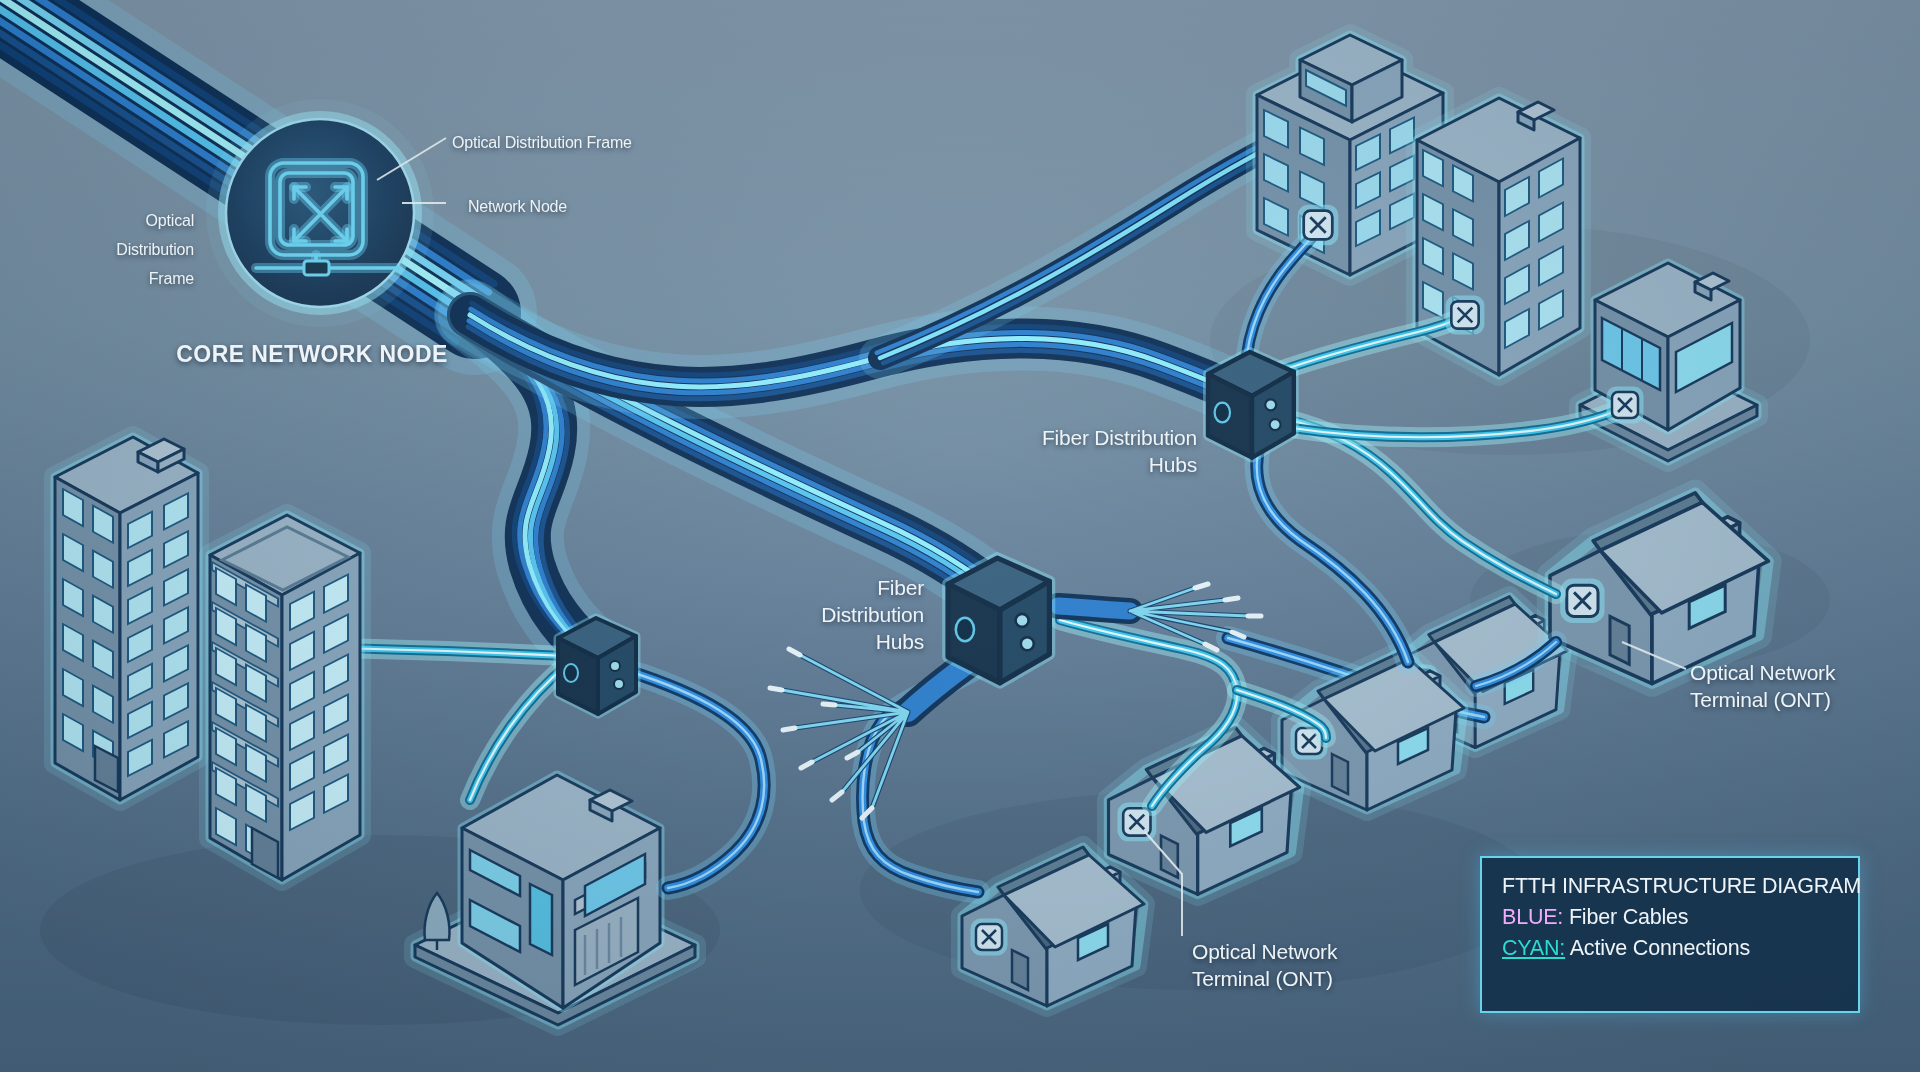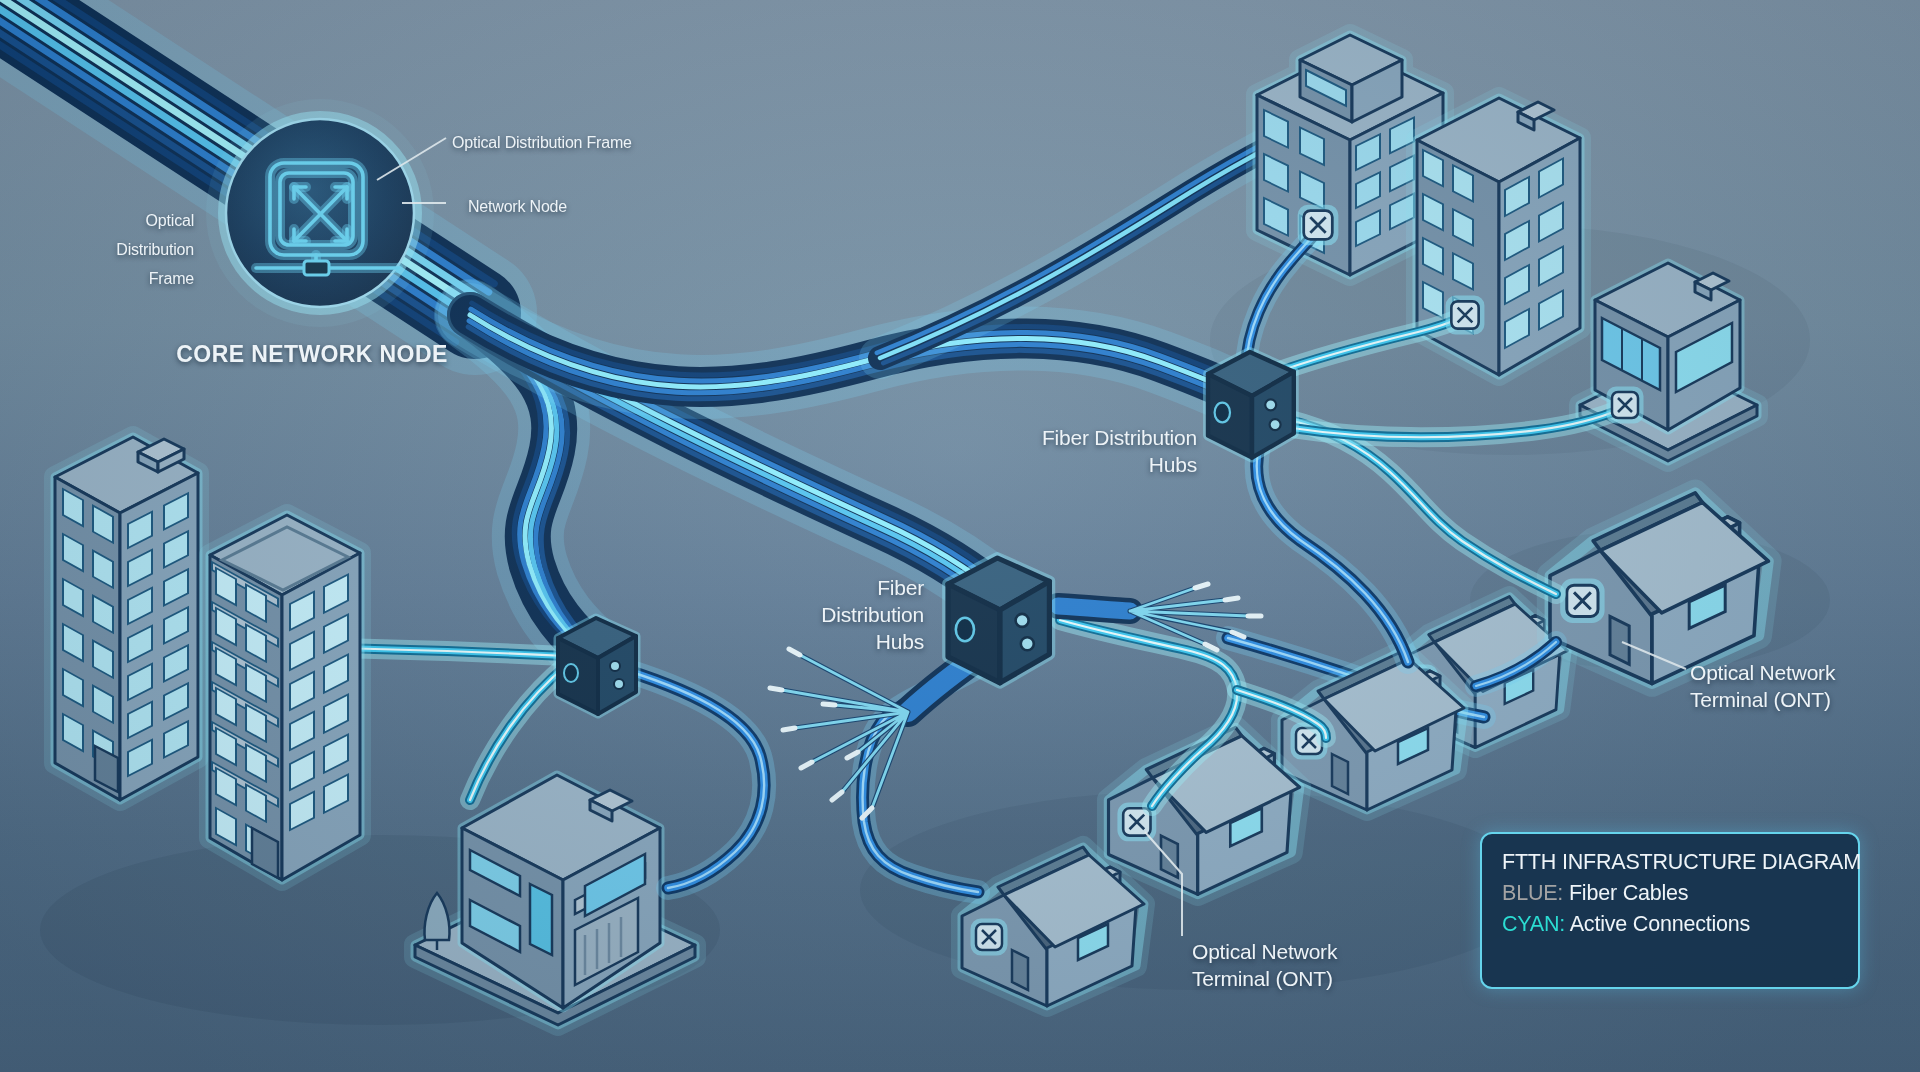--- a/index.html
+++ b/index.html
@@ -7,26 +7,26 @@
          background:linear-gradient(180deg,#8298ab 0%,#7691a5 30%,#64809a 55%,#53708a 78%,#4a6680 100%);
          font-family:"Liberation Sans",sans-serif;}
   .stage svg{position:absolute;inset:0;}
   .vig{position:absolute;inset:0;pointer-events:none;
        background:radial-gradient(ellipse at 50% 42%, rgba(255,255,255,0.06) 0%, rgba(10,25,40,0.14) 90%);}
   .lbl{position:absolute;color:#edf3f7;white-space:pre-line;letter-spacing:-0.2px;
        text-shadow:0 2px 5px rgba(8,22,38,0.55);font-size:16px;line-height:29px;}
   .lbl.r{text-align:right;}
   .lbl.sm{font-size:21px;line-height:27px;}
   .lbl.core{font-weight:bold;font-size:23px;text-align:center;letter-spacing:0.4px;}
-  .legend{position:absolute;left:1480px;top:832px;width:380px;height:157px;box-sizing:border-box;
-          background:rgba(20,50,76,0.93);border:2.5px solid #66d4ec;border-radius:12px;
+  .legend{position:absolute;left:1480px;top:856px;width:380px;height:157px;box-sizing:border-box;
+          background:rgba(20,50,76,0.93);border:2.5px solid #66d4ec;border-radius:0;
           padding:13px 20px;box-shadow:0 0 18px rgba(90,200,240,0.35);}
   .lg-line{color:#eef4f8;font-size:21.5px;line-height:31px;white-space:nowrap;letter-spacing:-0.2px;}
-  .lg-key-blue{color:#a3a3a3;}
-  .lg-key-cyan{color:#2bdcd2;}
+  .lg-key-blue{color:#f0abfc;}
+  .lg-key-cyan{color:#2bdcd2;text-decoration:underline;}
   
   .outl{stroke:#16395c;stroke-width:3;stroke-linejoin:round;}
   .outl2{stroke:#0d2a44;stroke-width:4;stroke-linejoin:round;}
   .hglow{fill:none;stroke:rgba(140,235,255,0.42);stroke-width:9;stroke-linejoin:round;}
   .hglow2{fill:none;stroke:rgba(140,235,255,0.16);stroke-width:22;stroke-linejoin:round;}
   .win{stroke:#1c5a82;stroke-width:2;}
   .ont-box{fill:#d6ecf6;stroke:#16395c;stroke-width:2.5;}
   .ont-x{stroke:#16395c;stroke-width:2.5;fill:none;}
   .ont-glow{fill:none;stroke:rgba(140,235,255,0.55);stroke-width:5;}
   .cab,.cab use,.cab path{fill:none;stroke-linecap:round;}

